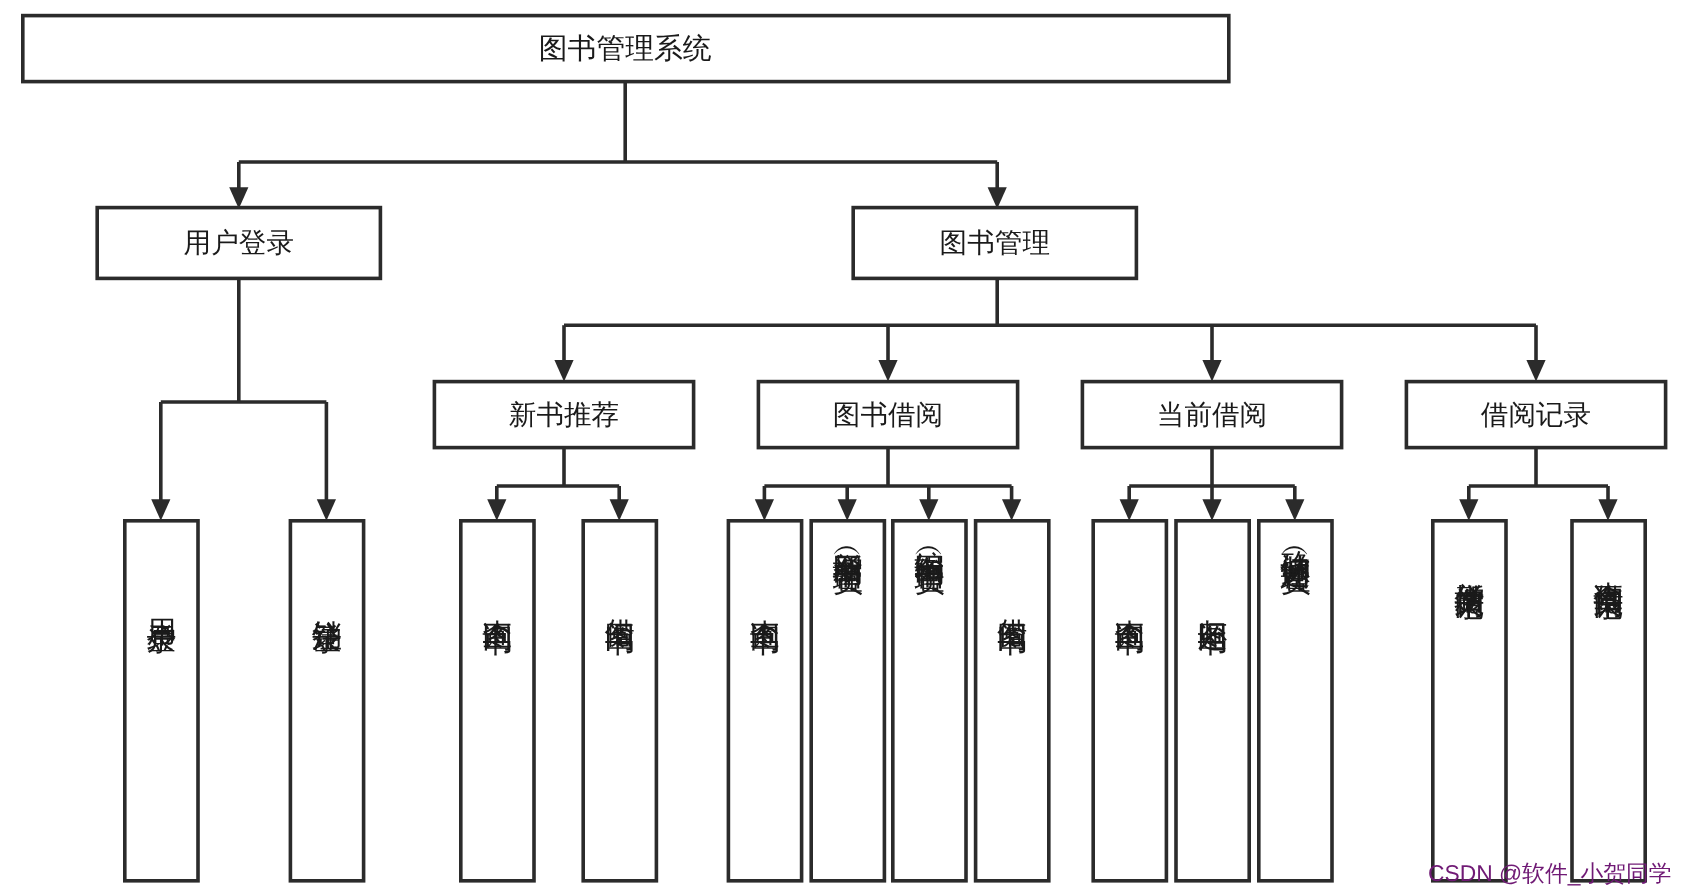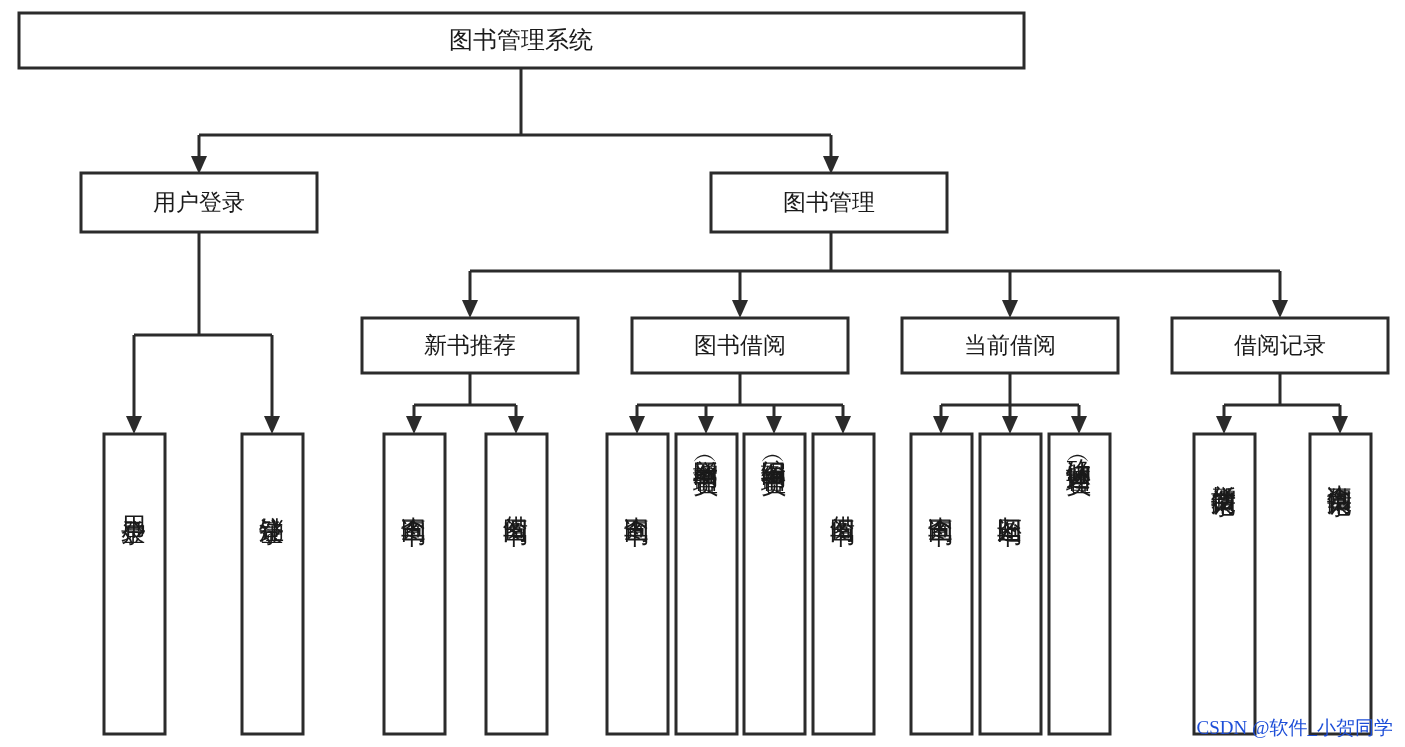--- a/index.html
+++ b/index.html
@@ -53,23 +53,23 @@
     fill: none;
   }
   .arrow-head {
     fill: #2b2b2b;
     stroke: none;
   }
   .watermark {
     position: absolute;
     right: 12px;
     bottom: 6px;
-    font-family: Liberation Serif, serif;
+    font-family: Liberation Sans, sans-serif;
     font-size: 19px;
-    color: #1d4ed8;
+    color: #701a75;
     white-space: nowrap;
     pointer-events: none;
     user-select: none;
   }
 </style>
 </head>
 <body>
 
 <svg id="diagram" viewBox="0 0 1405 747" xmlns="http://www.w3.org/2000/svg">
 

